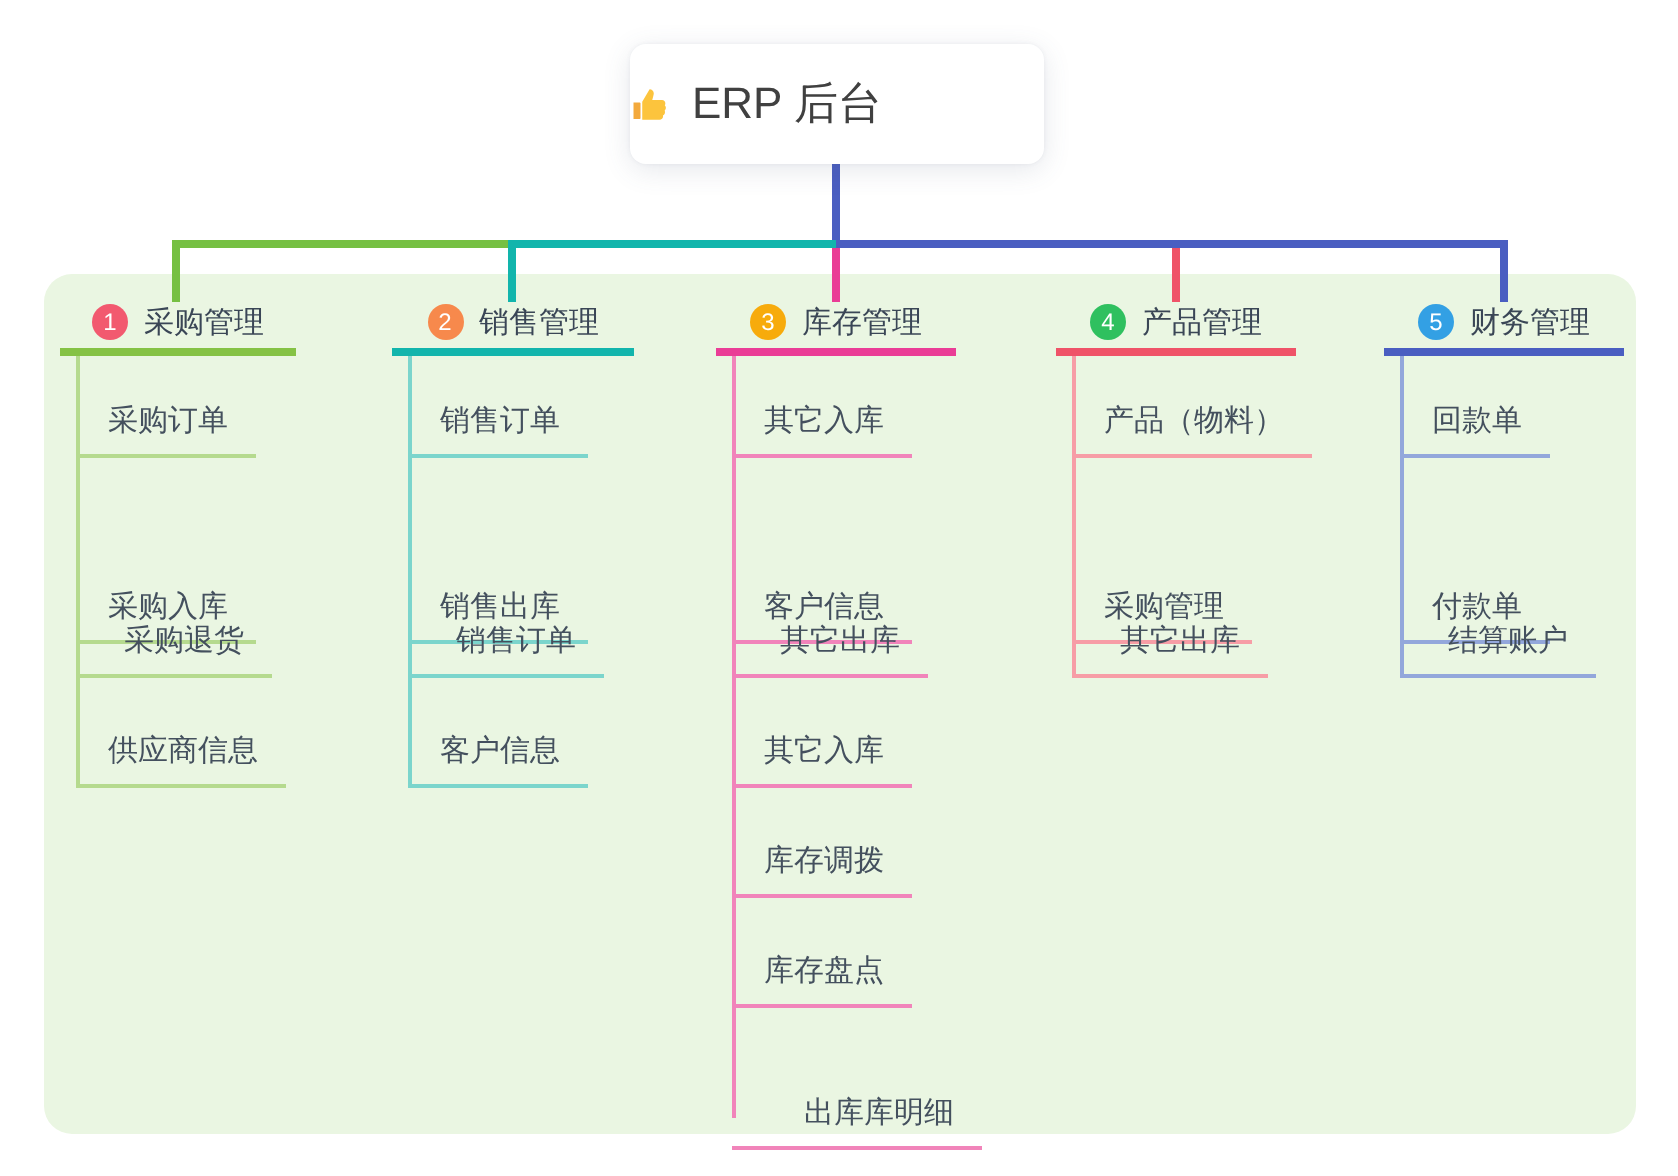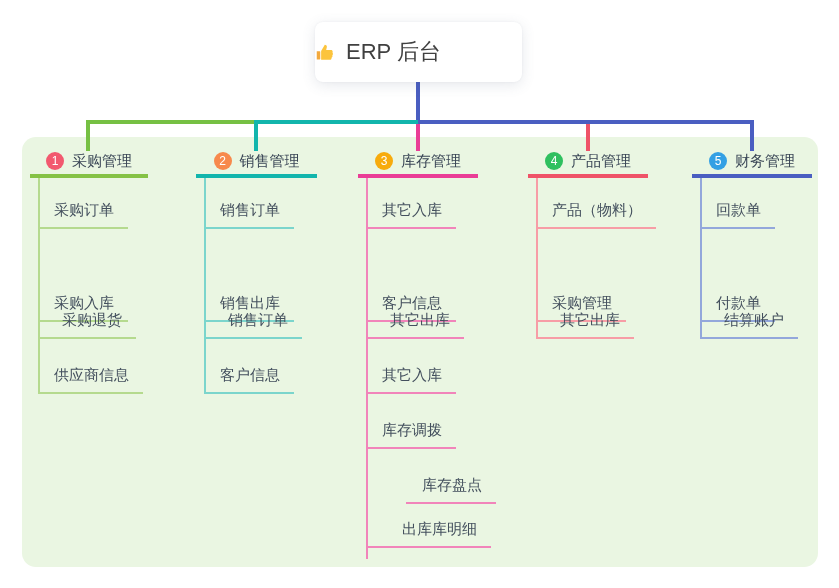--- a/index.html
+++ b/index.html
@@ -65,21 +65,21 @@
   .b4 .rail,.b5 .rail{height:161px;}
 
   .child{
     position:absolute;left:8px;height:34px;box-sizing:border-box;
     display:flex;align-items:flex-end;
     padding:0 14px 7px 16px;white-space:nowrap;
     border-bottom:2px solid var(--light);
     font-size:15px;color:#44505e;cursor:default;
   }
   .r0{top:47px;}  .r1{top:102px;margin-top:38px;} .r2{top:157px;padding-left:24px;} .r3{top:212px;}
-  .r4{top:267px;} .r5{top:322px;margin-left:40px;} .r6{top:366px;padding-left:36px;}
+  .r4{top:267px;} .r5{top:322px;} .r6{top:393px;padding-left:36px;}
 </style>
 </head>
 <body>
 
 <div id="canvas">
 
   <div class="panel"></div>
 
   <div class="line stem"></div>
   <div class="line bus bus-green"></div>

